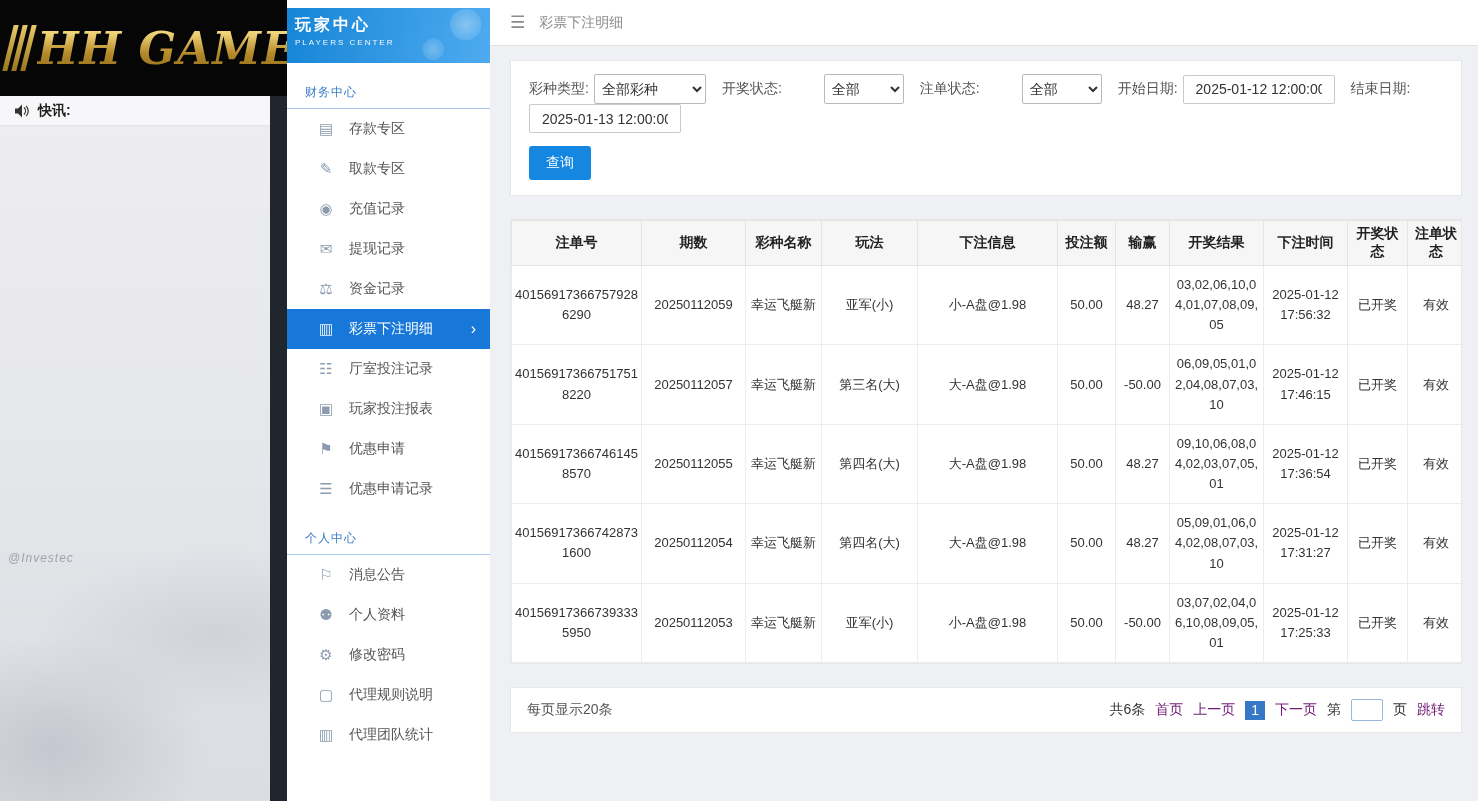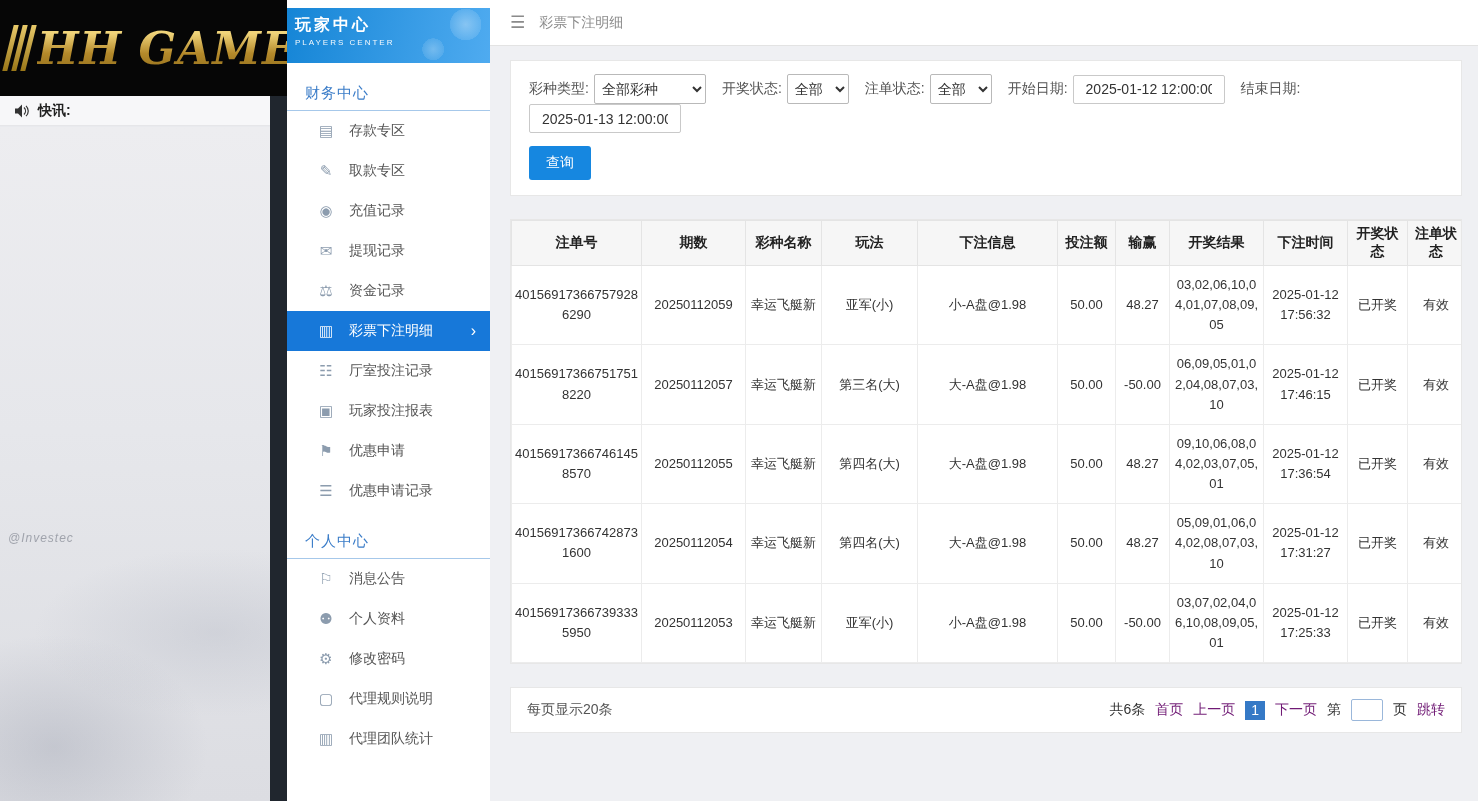--- a/index.html
+++ b/index.html
@@ -32,37 +32,37 @@
     font-size: 14px; font-weight: bold; color: #222; border-bottom: 1px solid #e6e6e9;
   }
   .photo-area {
     position: absolute; top: 127px; left: 0; width: 270px; height: 674px;
     background:
       radial-gradient(220px 160px at 20% 92%, rgba(150,155,170,0.35), rgba(0,0,0,0) 70%),
       radial-gradient(260px 120px at 80% 75%, rgba(170,175,188,0.30), rgba(0,0,0,0) 70%),
       linear-gradient(180deg, #ededf0 0%, #e6e7eb 45%, #dcdde2 100%);
   }
   .watermark {
-    position: absolute; top: 404px; left: 8px; font-size: 12px; font-style: italic;
+    position: absolute; top: 424px; left: 8px; font-size: 12px; font-style: italic;
     color: rgba(115,120,132,0.6); letter-spacing: 1px;
   }
 
   
   .sidebar { width: 203px; flex: 0 0 203px; background: #fff; height: 100%; padding-top: 8px; overflow: hidden; }
   .sb-header {
     height: 55px; padding: 7px 8px; color: #fff; position: relative; overflow: hidden;
     background:
       radial-gradient(26px 26px at 88% 30%, rgba(255,255,255,0.35), rgba(255,255,255,0.12) 60%, rgba(255,255,255,0) 61%),
       radial-gradient(18px 18px at 72% 75%, rgba(255,255,255,0.28), rgba(255,255,255,0.1) 60%, rgba(255,255,255,0) 61%),
       linear-gradient(100deg, #1585d6, #4fabf0);
   }
   .sb-header .t1 { font-size: 16px; font-weight: bold; letter-spacing: 3px; }
   .sb-header .t2 { font-size: 8px; letter-spacing: 2px; opacity: 0.95; margin-top: 2px; }
   .sb-section-title {
-    margin-top: 12px; padding: 9px 18px 7px; font-size: 15px; color: #3a7cc8;
+    margin-top: 12px; padding: 9px 18px 7px; font-size: 12px; color: #3a7cc8;
     border-bottom: 1px solid #a6c8ea; letter-spacing: 1px;
   }
   .sb-item {
     height: 40px; display: flex; align-items: center; gap: 14px;
     padding: 0 10px 0 30px; font-size: 14px; color: #555; cursor: pointer; white-space: nowrap;
   }
   .sb-item .ic { width: 18px; text-align: center; font-size: 15px; color: #8c9cae; font-style: normal; }
   .sb-item.active { background: #1778d9; color: #fff; }
   .sb-item.active .ic { color: rgba(255,255,255,0.95); }
   .sb-item .arrow { margin-left: auto; font-size: 16px; color: #fff; padding-right: 4px; }
@@ -80,21 +80,21 @@
 
   
   .filter-card { padding: 13px 18px 15px; }
   .filter-row { display: flex; align-items: center; flex-wrap: wrap; }
   .filter-row label { font-size: 14px; color: #555; margin-right: 5px; }
   .filter-row select {
     height: 30px; font-size: 14px; color: #333; border: 1px solid #b9b9b9; background: #fff;
     margin-right: 16px; padding: 0 3px; border-radius: 2px;
   }
   .sel-wide { width: 112px; }
-  .sel-small { width: 62px; }
+  .sel-small { width: 80px; margin-left: 37px; }
   .filter-row input.date {
     height: 29px; width: 152px; border: 1px solid #c9c9c9; font-size: 14px; color: #333;
     padding: 0 12px; margin-right: 16px; border-radius: 2px;
   }
   .query-btn {
     margin-top: 13px; background: #1687e0; color: #fff; border: none; padding: 8px 17px;
     font-size: 14px; border-radius: 3px; cursor: pointer;
   }
 
   

